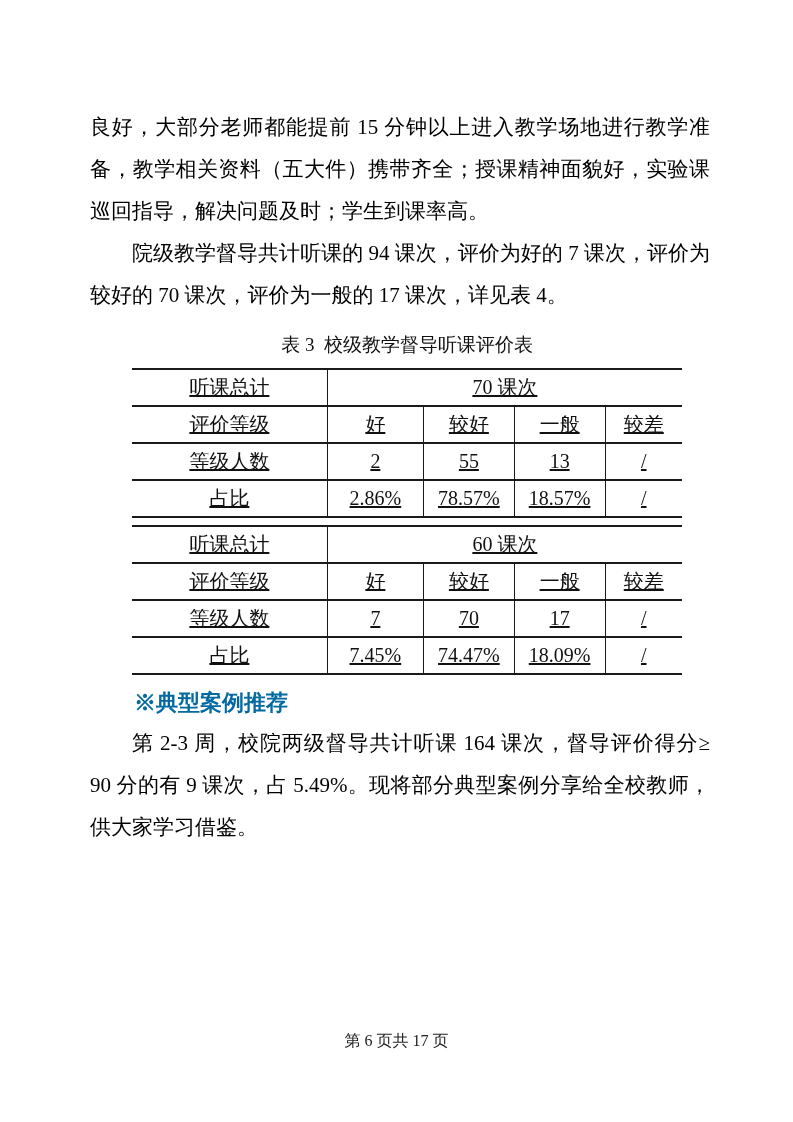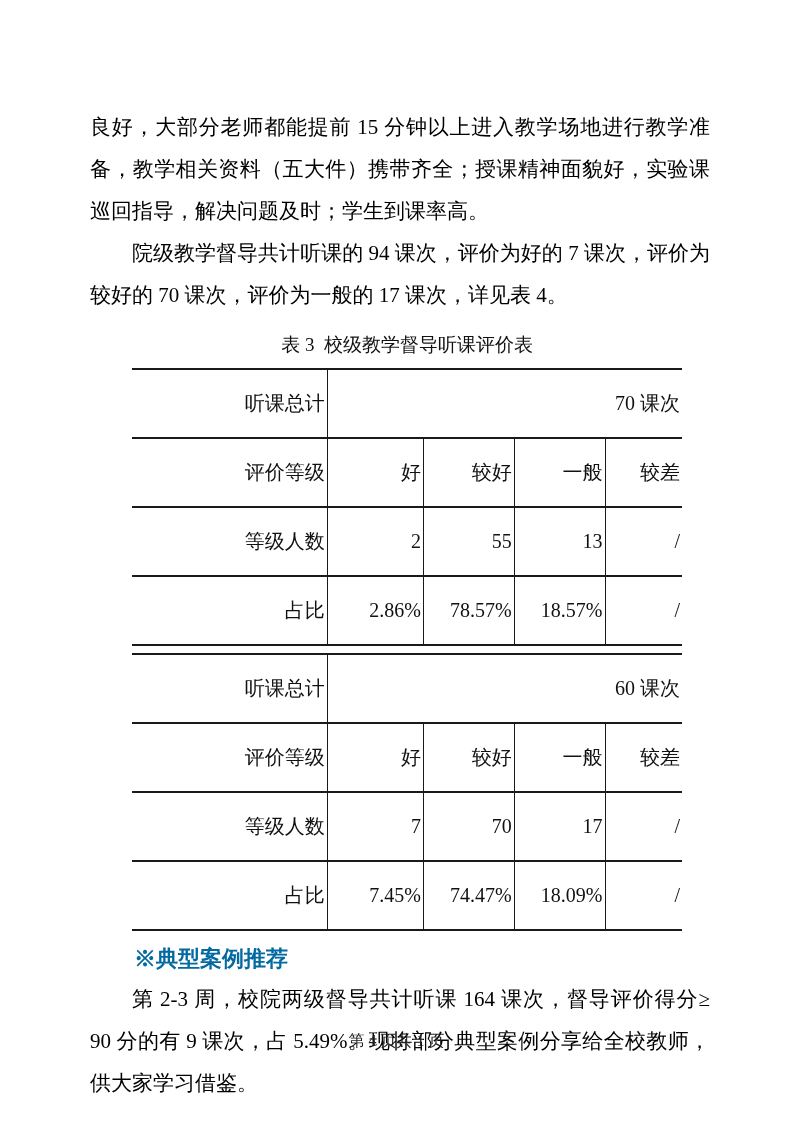--- a/index.html
+++ b/index.html
@@ -42,25 +42,26 @@
     width: 550px;
     margin: 8px 0 0 42px;
   }
   table.eval.second { margin-top: 7px; }
   table.eval td {
     border-top: 2px solid #1a1a1a;
     border-bottom: 2px solid #1a1a1a;
     border-left: 1.5px solid #1a1a1a;
     border-right: 1.5px solid #1a1a1a;
     height: 35px;
-    padding: 16px 2px;
-    text-align: right;
+    padding: 0 2px;
+    text-align: center;
     vertical-align: middle;
     font-size: 20px;
     color: #111111;
+    text-decoration: underline;
   }
   table.eval td:first-child { border-left: 0; }
   table.eval td:last-child { border-right: 0; }
   .section-heading {
     margin: 13px 0 0 0;
     padding-left: 44px;
     font-size: 22px;
     font-weight: bold;
     line-height: 30px;
     color: #0369a1;
@@ -163,14 +164,14 @@
         </tr>
       </tbody>
     </table>
 
     <h3 class="section-heading">※典型案例推荐</h3>
 
     <p class="para indent last-para">第 2-3 周，校院两级督导共计听课 164 课次，督导评价得分≥ 90 分的有 9 课次，占 5.49%。现将部分典型案例分享给全校教师，供大家学习借鉴。</p>
 
   </div>
 
-  <div class="footer">第 4 页共 1 页</div>
+  <div class="footer">第 6 页共 17 页</div>
 </div>
 
 </body></html>

